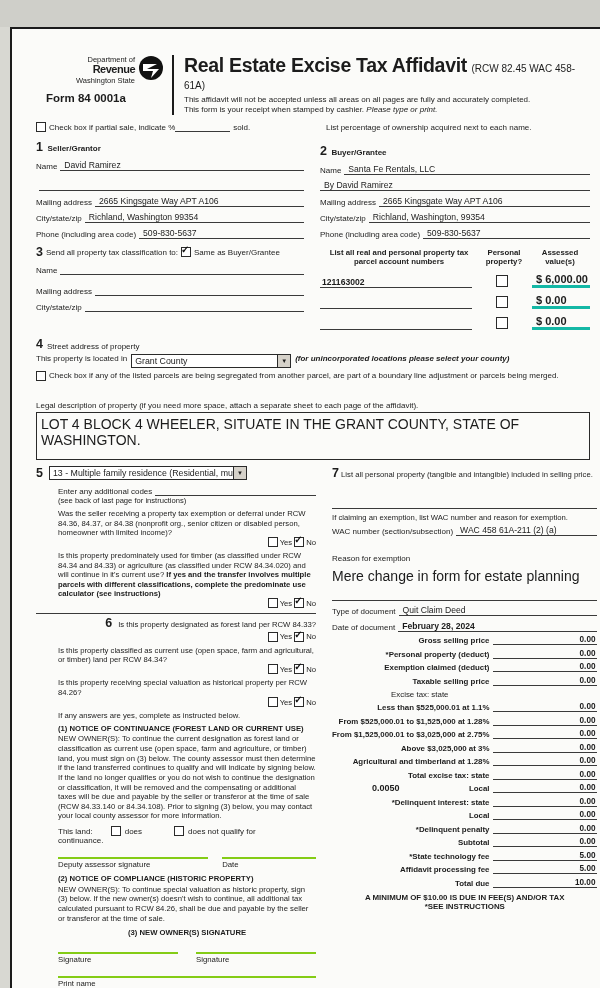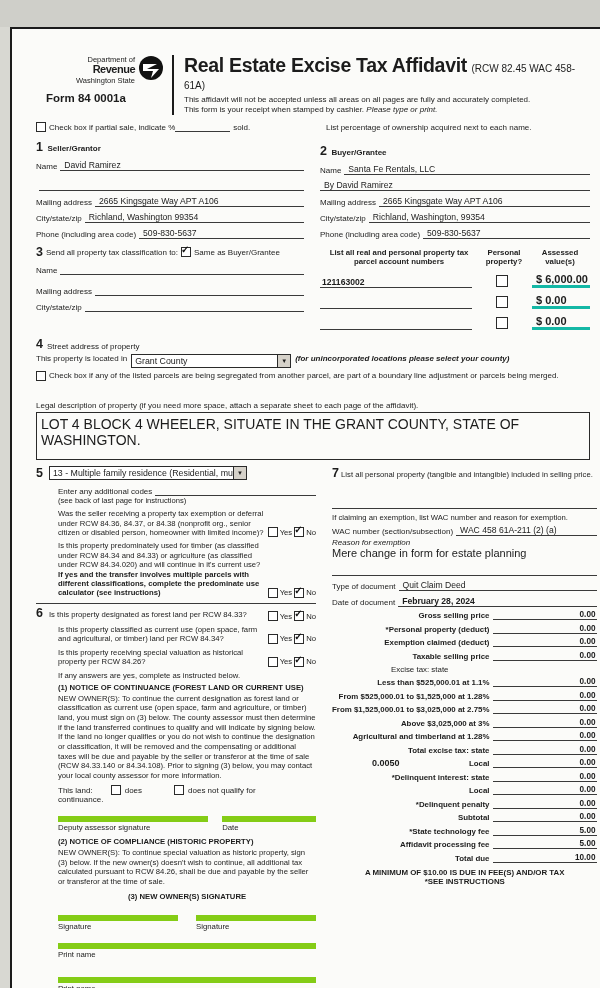--- a/index.html
+++ b/index.html
@@ -54,38 +54,38 @@
   .pval{flex:1;border-bottom:3px solid #14b8a6;min-height:10px;font-size:11px;padding-left:4px;}
 
   
   .combo{display:inline-flex;align-items:stretch;border:1.4px solid #2a2a2a;background:#fff;vertical-align:middle;}
   .combo .ctext{font-size:8.8px;padding:1px 3px;white-space:nowrap;overflow:hidden;}
   .combo .carrow{width:12px;background:#d6d2ca;border-left:1px solid #2a2a2a;display:flex;align-items:center;justify-content:center;font-size:6px;flex:none;}
 
   .legalbox{border:1.4px solid #2a2a2a;height:48px;margin-top:2px;font-size:14px;padding:3px 4px;box-sizing:border-box;}
 
   
-  .q{display:flex;align-items:flex-end;margin-top:4px;}
+  .q{display:flex;align-items:flex-end;margin-top:4px;flex-direction:column;}
   .qtxt{flex:1;font-size:7.7px;line-height:1.22;}
   .yn{flex:none;white-space:nowrap;font-size:7.7px;margin-left:4px;display:flex;align-items:center;gap:2px;}
   .para{font-size:7.7px;line-height:1.25;margin-top:4px;}
   .hang{margin-left:-22px;margin-right:6px;}
   .indent{padding-left:22px;}
 
   
   .feerow{display:flex;align-items:flex-end;margin-top:3.5px;font-size:7.9px;font-weight:bold;}
   .feerow .flbl{flex:1;text-align:right;white-space:nowrap;}
   .feerow .fline{width:58px;border-bottom:1px solid #3a3a3a;height:8px;margin-left:4px;}
   .feerow .fval{width:44px;border-bottom:1px solid #3a3a3a;text-align:right;padding-right:2px;font-size:8.2px;}
   .fee-header{font-size:7.9px;text-align:center;margin:4px 90px 0 0;}
   .fprefix{font-size:9px;margin-left:40px;}
 
   .sig2{display:flex;gap:18px;margin-top:10px;}
   .sig2 > div{flex:1;}
-  .sigline{border-top:6px solid #84cc16;font-size:7.8px;padding-top:1px;}
+  .sigline{border-top:2px solid #84cc16;font-size:7.8px;padding-top:1px;}
   .scrawl{position:absolute;left:28%;top:-13px;font-family:"DejaVu Serif",serif;font-style:italic;font-size:18px;letter-spacing:5px;transform:rotate(-3deg) skewX(-14deg);white-space:nowrap;}
   .rel{position:relative;}
 
   .hr-full{border:none;border-top:1.3px solid #2a2a2a;margin:6px 0 0 0;}
   .hr-thin{border:none;border-top:1px solid #3a3a3a;margin:5px 0 0 0;}
 </style>
 </head>
 <body>
 
 <div class="page">
@@ -354,22 +354,22 @@
         <div class="para" style="margin-top:0;">
           <span class="secnum">7</span>
           <span>List all personal property (tangible and intangible) included in selling price.</span>
         </div>
         <hr class="hr-thin" style="margin-top:26px;">
         <div class="para">If claiming an exemption, list WAC number and reason for exemption.</div>
         <div class="fieldrow" style="margin-top:2px;">
             <span class="lbl">WAC number (section/subsection)</span>
             <span class="fill">WAC 458 61A-211 (2) (a)</span>
           </div>
-        <div class="lbl" style="margin-top:2px;font-style:italic;">Reason for exemption</div>
-        <div style="font-size:11px;">Mere change in form for estate planning</div>
+        <div class="lbl" style="margin-top:18px;">Reason for exemption</div>
+        <div style="font-size:14px;margin-top:5px;">Mere change in form for estate planning</div>
         <hr class="hr-thin" style="margin-top:16px;">
         <div class="fieldrow" style="margin-top:4px;">
             <span class="lbl">Type of document</span>
             <span class="fill">Quit Claim Deed</span>
           </div>
         <div class="fieldrow">
             <span class="lbl">Date of document</span>
             <span class="fill b">February 28, 2024</span>
           </div>
 

